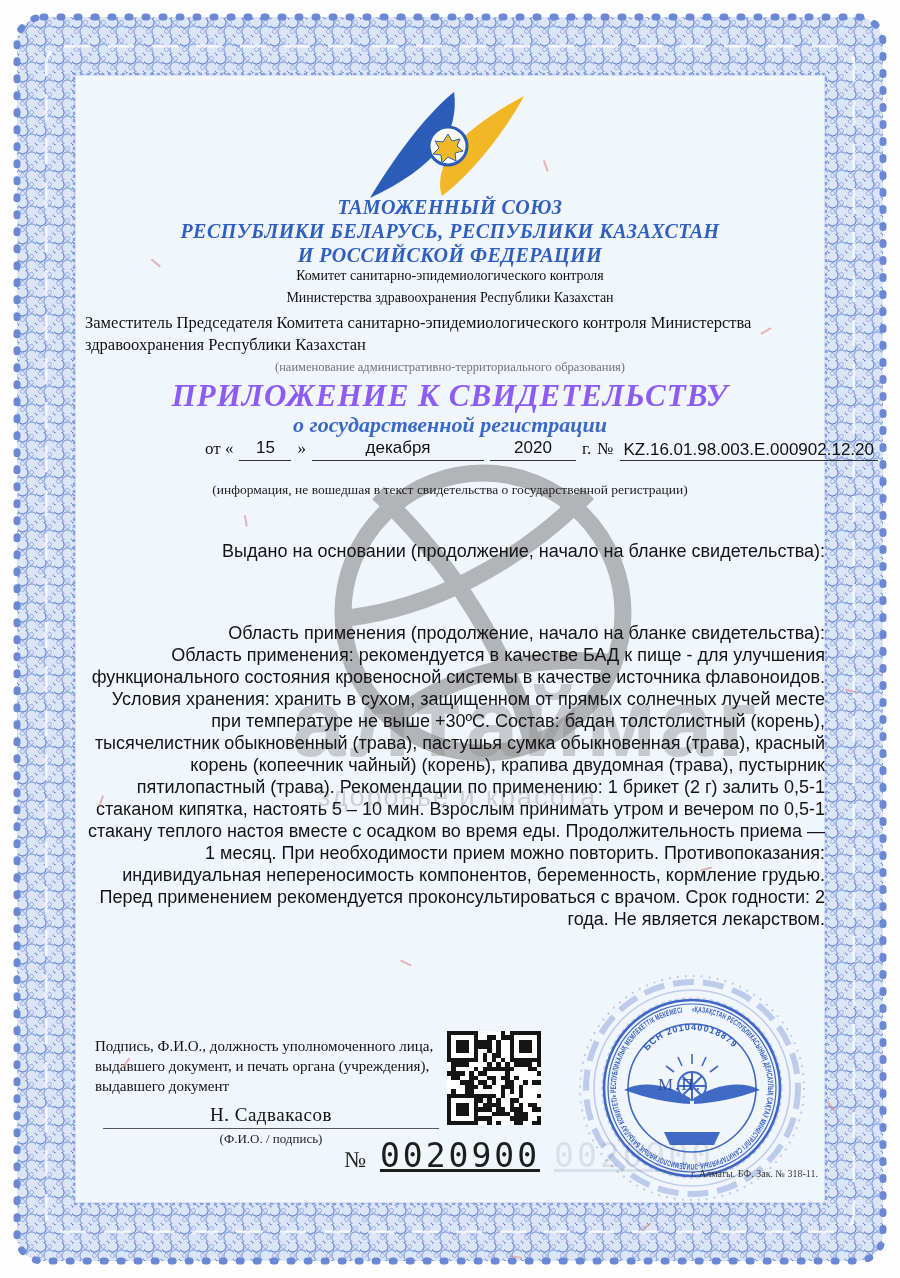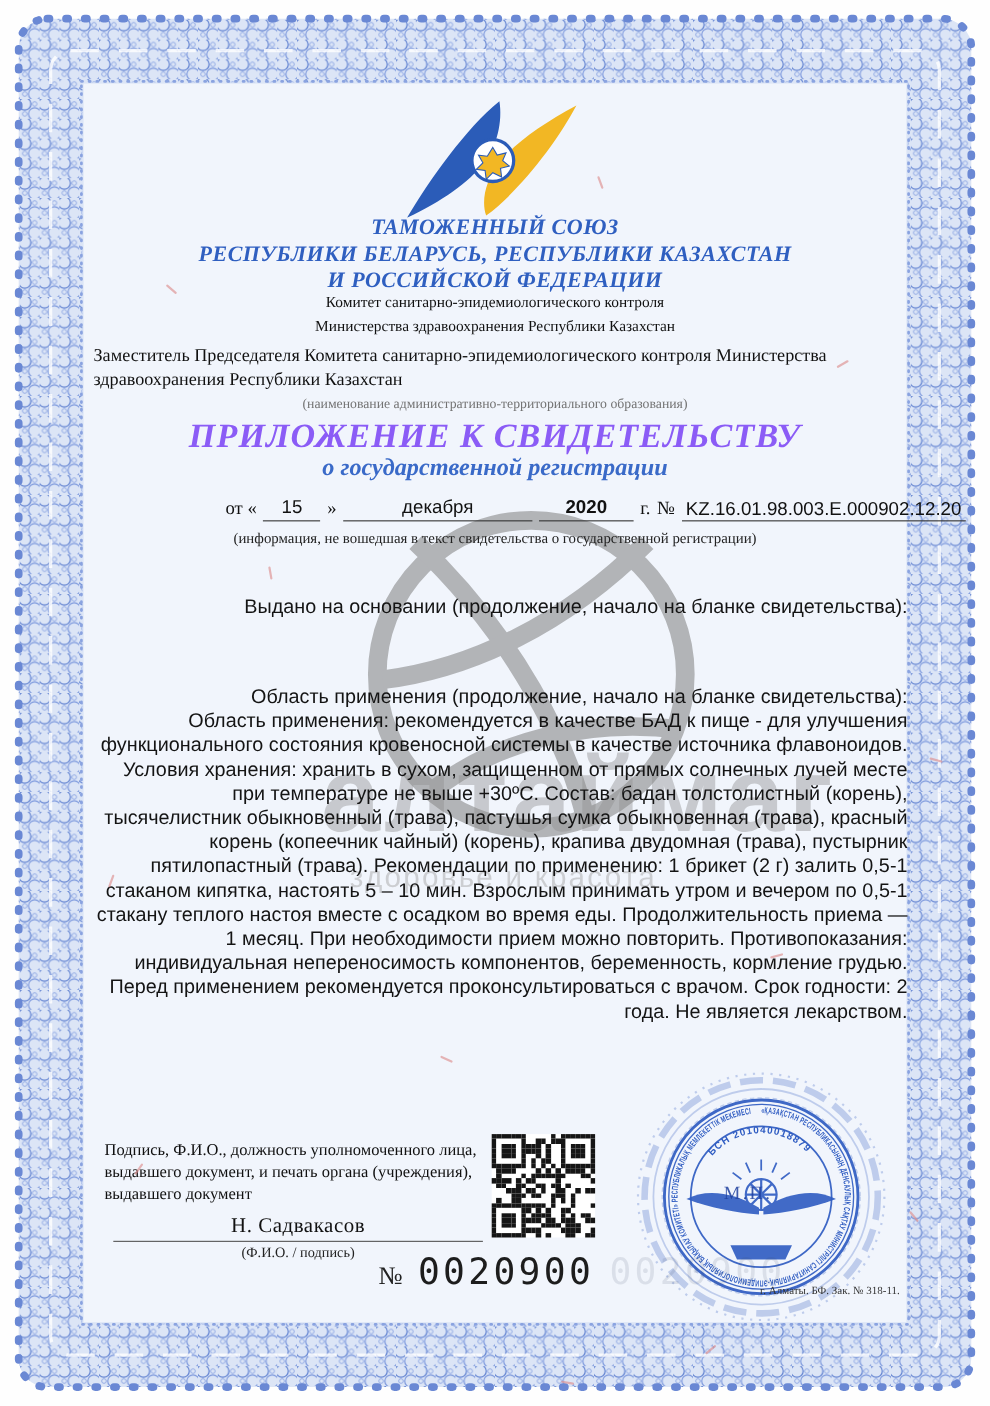--- a/index.html
+++ b/index.html
@@ -11,21 +11,21 @@
   
   .org-line{color:#2f5fc0;font-weight:bold;font-style:italic;font-size:20px;letter-spacing:.5px;}
   .committee-line{font-size:14px;color:#111;}
   .issuer-line{font-size:16.5px;color:#111;width:730px;left:85px;line-height:22px;}
   .issuer-caption{font-size:12.5px;color:#737373;}
 
   .title-main{color:#8b5cf6;font-weight:bold;font-style:italic;font-size:31px;letter-spacing:1px;}
   .title-sub{color:#3a6ac8;font-weight:bold;font-style:italic;font-size:22px;}
 
   
-  .date-row{left:205px;top:451px;display:flex;align-items:flex-end;gap:6px;font-size:17px;}
+  .date-row{left:205px;top:438px;display:flex;align-items:flex-end;gap:6px;font-size:17px;}
   .date-static{font-size:17px;color:#111;padding-bottom:2px;}
   .blank{font-family:"Liberation Sans",sans-serif;border-bottom:1.5px solid #333;
          text-align:center;padding-bottom:2px;color:#111;}
   .caption-small{font-size:13.5px;color:#222;}
 
   
   .bodytext{font-family:"Liberation Sans",sans-serif;font-size:18px;line-height:22px;
             width:742px;left:83px;color:#141414;text-align:right;}
 
   
@@ -36,21 +36,21 @@
               font-size:27px;letter-spacing:2px;left:318px;top:782px;}
 
   
   .sig-caption{font-size:15px;line-height:20px;color:#111;}
   .sig-name{font-size:19px;color:#111;letter-spacing:.5px;}
   .sig-rule{border-top:1.5px solid #555;width:336px;}
   .sig-sub{font-size:13px;color:#222;}
 
   
   .serial-label{font-size:23px;color:#222;}
-  .serial-num{font-family:"DejaVu Sans Mono",monospace;font-size:33px;letter-spacing:3px;color:#1d1d1d;}
+  .serial-num{font-family:"DejaVu Sans Mono",monospace;font-size:33px;letter-spacing:3px;color:#1d1d1d;text-decoration:underline;}
   .serial-ghost{opacity:.12;color:#3c4a66;}
 
   .print-info{font-size:10px;color:#333;}
 
   
   .qr{display:grid;grid-template-columns:repeat(21,1fr);grid-template-rows:repeat(21,1fr);
       width:94px;height:94px;background:#fff;}
   .qr div{background:transparent;}
   .qr div.on{background:#151515;}
 
@@ -108,21 +108,21 @@
   <div class="abs ctr issuer-caption" style="top:360px;z-index:2;">(наименование административно-территориального образования)</div>
 
   <div class="abs ctr title-main" style="top:378px;z-index:2;">ПРИЛОЖЕНИЕ К СВИДЕТЕЛЬСТВУ</div>
   <div class="abs ctr title-sub" style="top:412px;z-index:2;">о государственной регистрации</div>
 
   <div class="abs date-row" style="z-index:2;">
     <span class="date-static">от «</span>
     <span class="blank" style="width:52px;">15</span>
     <span class="date-static">»</span>
     <span class="blank" style="width:172px;">декабря</span>
-    <span class="blank" style="width:86px;font-weight:bold;">2020</span>
+    <span class="blank" style="width:86px;">2020</span>
     <span class="date-static">г.</span>
     <span class="date-static">№</span>
     <span class="blank" style="min-width:200px;padding:0 4px;">KZ.16.01.98.003.Е.000902.12.20</span>
   </div>
   <div class="abs ctr caption-small" style="top:482px;z-index:2;">(информация, не вошедшая в текст свидетельства о государственной регистрации)</div>
 
   <div class="abs bodytext" style="top:540px;z-index:2;">
     <div>Выдано на основании (продолжение, начало на бланке свидетельства):</div>
   </div>
 

